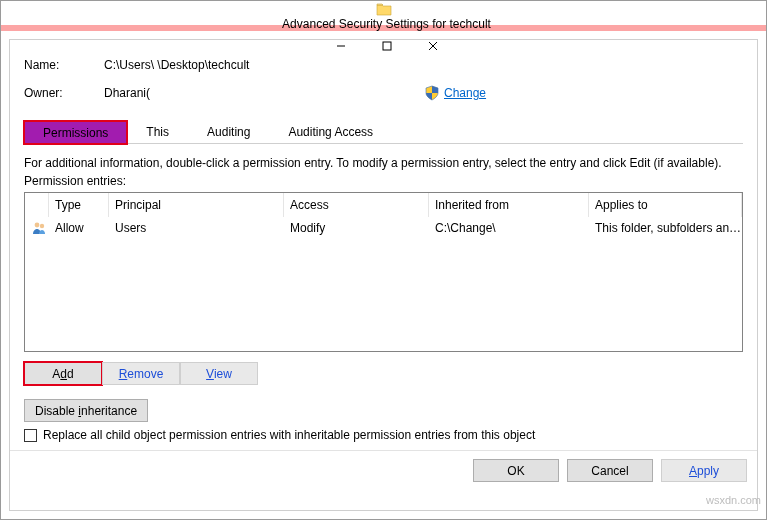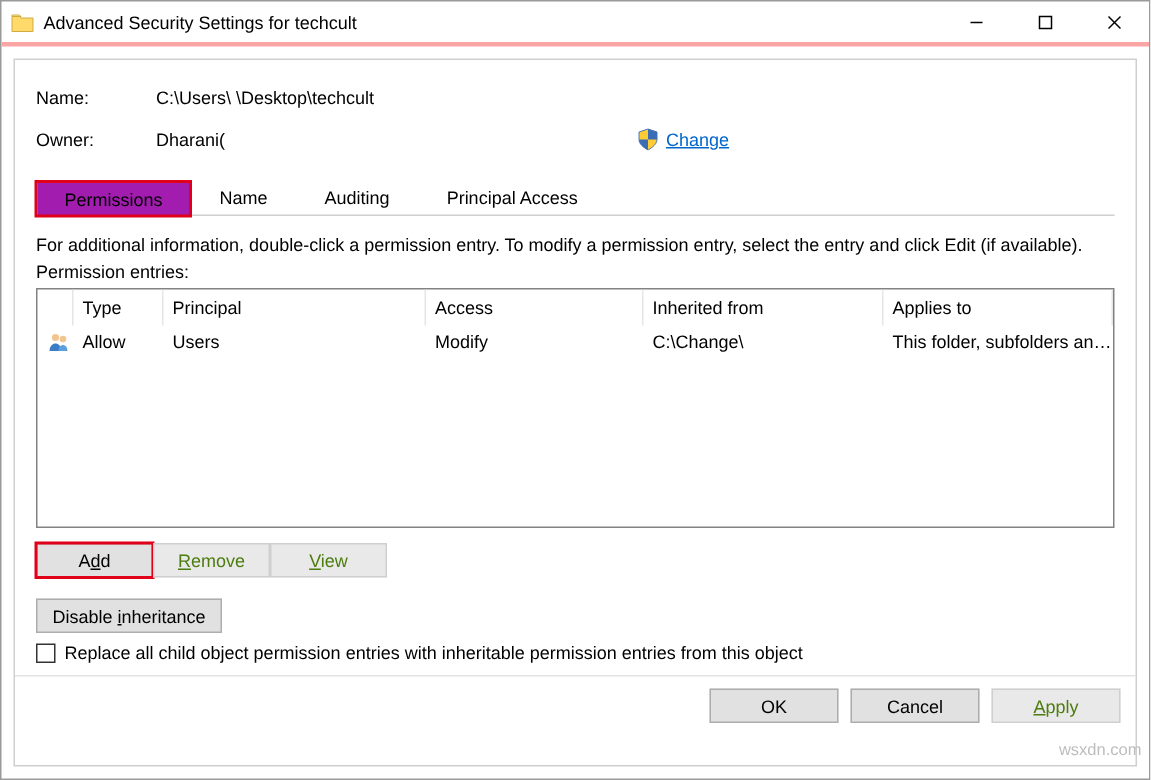--- a/index.html
+++ b/index.html
@@ -19,21 +19,22 @@
     width: 767px;
     height: 520px;
     display: flex;
     flex-direction: column;
   }
   .titlebar {
     height: 30px;
     display: flex;
     align-items: center;
     padding-left: 6px;
-    border-bottom: 3px solid #fca5a5;
+    border-bottom: 6px solid #fca5a5;
+    flex-direction: column;
   }
   .titlebar-title { flex: 1; font-size: 12px; }
   .titlebar-btns { display: flex; }
   .tb-btn {
     width: 46px;
     height: 29px;
     display: flex;
     align-items: center;
     justify-content: center;
   }
@@ -106,21 +107,21 @@
     height: 23px;
     background: #e1e1e1;
     border: 1px solid #adadad;
     display: inline-flex;
     align-items: center;
     justify-content: center;
     cursor: pointer;
     font-size: 12px;
     padding: 0 10px;
   }
-  .btn.disabled { color: #4d7c0f; border-color: #cfcfcf; background: #e9e9e9; cursor: default; }
+  .btn.disabled { color: #1d4ed8; border-color: #cfcfcf; background: #e9e9e9; cursor: default; }
   .btn .ul { text-decoration: underline; text-underline-offset: 1px; }
   .checkbox-row { display: flex; align-items: center; gap: 6px; margin-top: 6px; }
   .chk {
     width: 13px; height: 13px; border: 1px solid #333; display:inline-block;
   }
   .footer {
     height: 40px;
     display: flex;
     justify-content: flex-end;
     align-items: center;
@@ -187,27 +188,27 @@
           </svg>
         </span>
         <span class="link">Change</span>
       </div>
 
       <div class="tabs">
         <div class="tab active highlight-red">
             <span>Permissions</span>
           </div>
         <div class="tab">
-            <span>Name</span>
+            <span>This</span>
           </div>
         <div class="tab">
             <span>Auditing</span>
           </div>
         <div class="tab">
-            <span>Principal Access</span>
+            <span>Auditing Access</span>
           </div>
       </div>
 
       <div class="info-text">For additional information, double-click a permission entry. To modify a permission entry, select the entry and click Edit (if available).</div>
       <div class="subhead">Permission entries:</div>
 
       <div class="table-wrap">
         <div class="thead">
           <div class="th"></div>
           <div class="th">Type</div>

